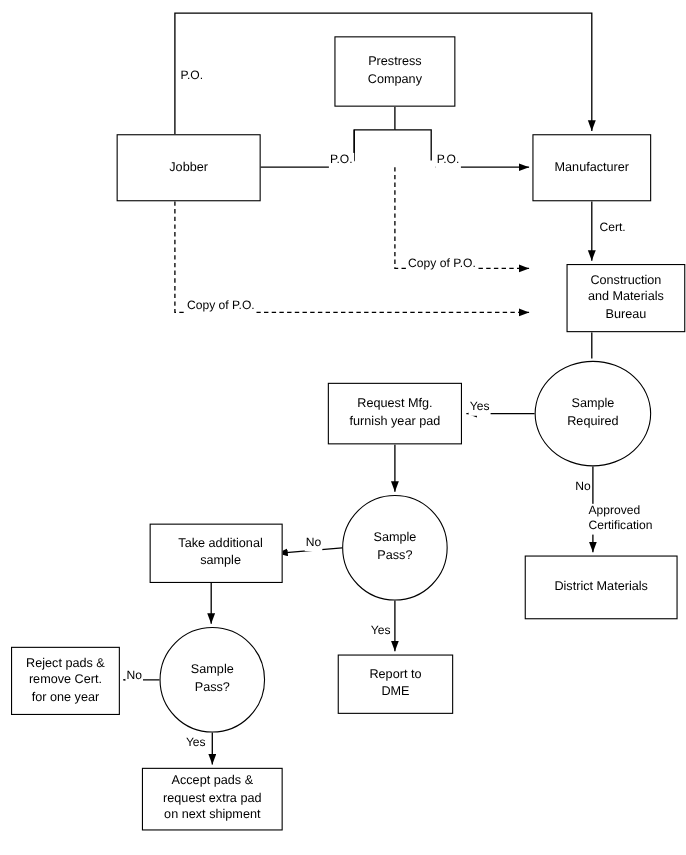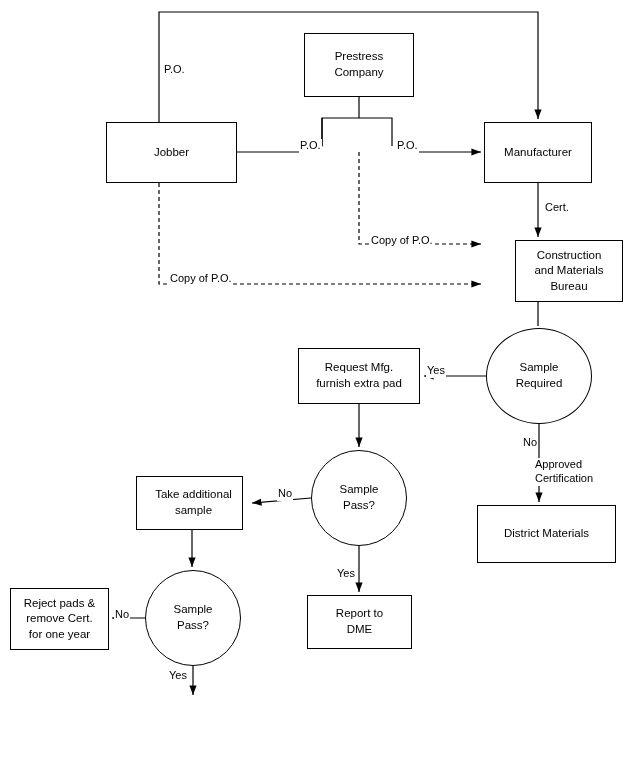--- a/index.html
+++ b/index.html
@@ -128,53 +128,58 @@
 Bureau</span>
   </div>
 
   <div class="node circle" style="left:486px; top:328px; width:106px; height:96px;">
     <span class="label">Sample
 Required</span>
   </div>
 
   <div class="node" style="left:298px; top:348px; width:122px; height:56px;">
     <span class="label">Request Mfg.
-furnish extra pad</span>
+furnish year pad</span>
   </div>
 
   <div class="node" style="left:477px; top:505px; width:139px; height:58px;">
     <span class="label">District Materials</span>
   </div>
 
   <div class="node circle" style="left:311px; top:450px; width:96px; height:96px;">
     <span class="label">Sample
 Pass?</span>
   </div>
 
-  <div class="node" style="left:136px; top:476px; width:107px; height:54px;padding-left:8px;">
+  <div class="node" style="left:136px; top:476px; width:121px; height:54px;padding-left:8px;">
     <span class="label">Take additional
 sample</span>
   </div>
 
   <div class="node circle" style="left:145px; top:570px; width:96px; height:96px;">
     <span class="label">Sample
 Pass?</span>
   </div>
 
   <div class="node" style="left:307px; top:595px; width:105px; height:54px;">
     <span class="label">Report to
 DME</span>
   </div>
 
   <div class="node" style="left:10px; top:588px; width:99px; height:62px;">
     <span class="label">Reject pads &amp;
 remove Cert.
 for one year</span>
   </div>
 
+  <div class="node" style="left:129px; top:698px; width:128px; height:57px;">
+    <span class="label">Accept pads &amp;
+request extra pad
+on next shipment</span>
+  </div>
 
   <div class="edge-label" style="left:163px; top:63px;">P.O.</div>
   <div class="edge-label" style="left:299px; top:139px;">P.O.</div>
   <div class="edge-label" style="left:396px; top:139px;">P.O.</div>
   <div class="edge-label" style="left:544px; top:201px;">Cert.</div>
   <div class="edge-label" style="left:370px; top:234px;">Copy of P.O.</div>
   <div class="edge-label" style="left:169px; top:272px;">Copy of P.O.</div>
   <div class="edge-label" style="left:426px; top:364px;">Yes</div>
   <div class="edge-label" style="left:522px; top:436px;">No</div>
   <div class="edge-label" style="left:534px; top:458px; text-align:left;">Approved

